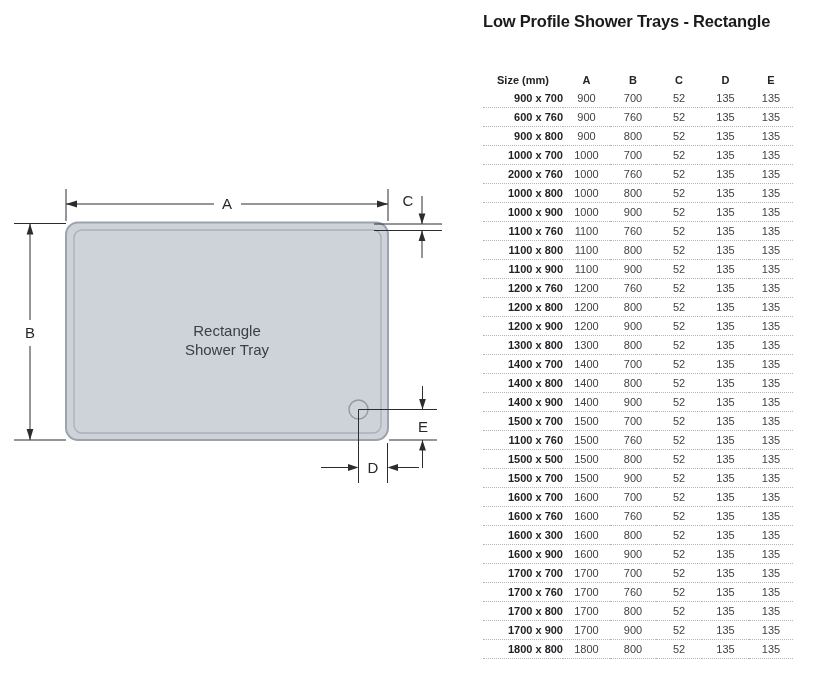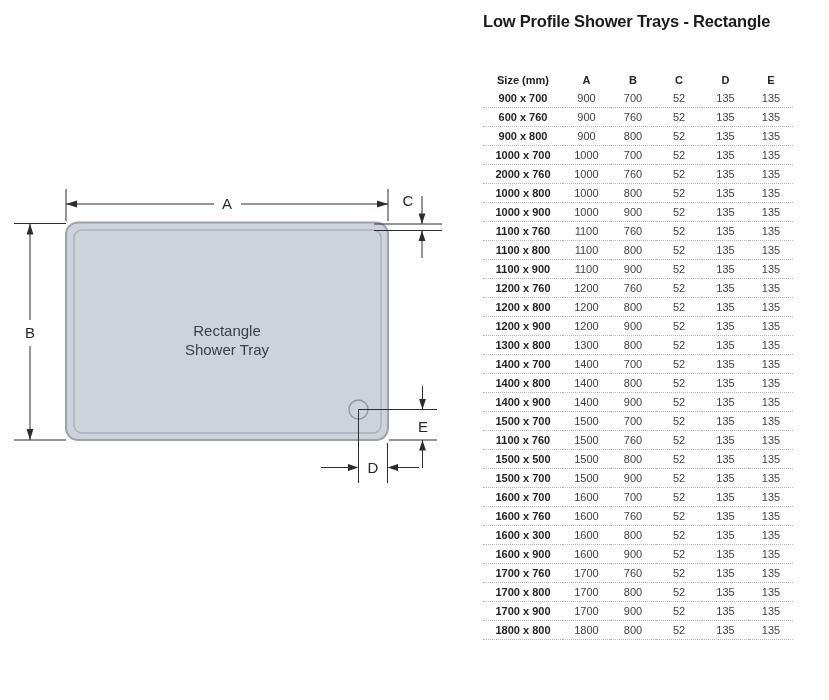--- a/index.html
+++ b/index.html
@@ -26,21 +26,21 @@
     border-collapse:collapse;table-layout:fixed;margin-top:32px;
   }
   .spec-table th{
     font-size:11px;font-weight:700;color:#222427;text-align:center;
     height:19px;padding:0;vertical-align:middle;white-space:nowrap;
   }
   .spec-table td{
     font-size:11px;height:18px;padding:0;vertical-align:middle;white-space:nowrap;
   }
   .spec-table tbody td{border-bottom:1px dotted #b5b5b5;}
-  .size-cell{font-weight:700;text-align:center;color:#1e2023;}
+  .size-cell{font-weight:700;text-align:right;color:#1e2023;}
   .num-cell{text-align:center;color:#3d3f42;}
 </style>
 </head>
 <body>
 
 <svg class="diagram-svg" width="460" height="700" viewBox="0 0 460 700">
 
   <g>
     <rect class="tray-outer" x="66" y="222.5" width="322" height="217.5" rx="12"></rect>
     <rect class="tray-inner" x="74" y="230" width="307" height="203" rx="8"></rect>
@@ -320,20 +320,28 @@
   </tr>
       <tr class="data-row">
     <td class="size-cell">1600 x 900</td>
     <td class="num-cell">1600</td>
     <td class="num-cell">900</td>
     <td class="num-cell">52</td>
     <td class="num-cell">135</td>
     <td class="num-cell">135</td>
   </tr>
       <tr class="data-row">
+    <td class="size-cell">1700 x 700</td>
+    <td class="num-cell">1700</td>
+    <td class="num-cell">700</td>
+    <td class="num-cell">52</td>
+    <td class="num-cell">135</td>
+    <td class="num-cell">135</td>
+  </tr>
+      <tr class="data-row">
     <td class="size-cell">1700 x 760</td>
     <td class="num-cell">1700</td>
     <td class="num-cell">760</td>
     <td class="num-cell">52</td>
     <td class="num-cell">135</td>
     <td class="num-cell">135</td>
   </tr>
       <tr class="data-row">
     <td class="size-cell">1700 x 800</td>
     <td class="num-cell">1700</td>

